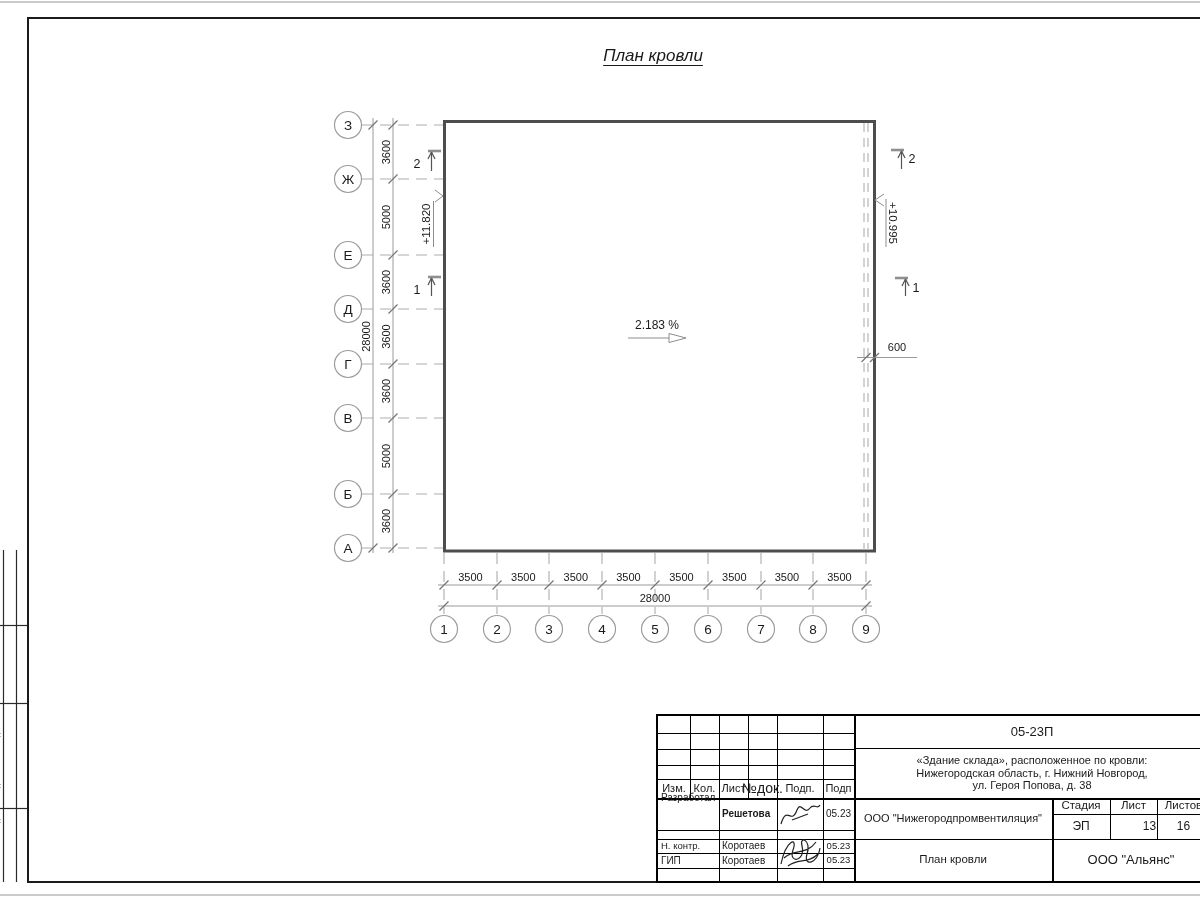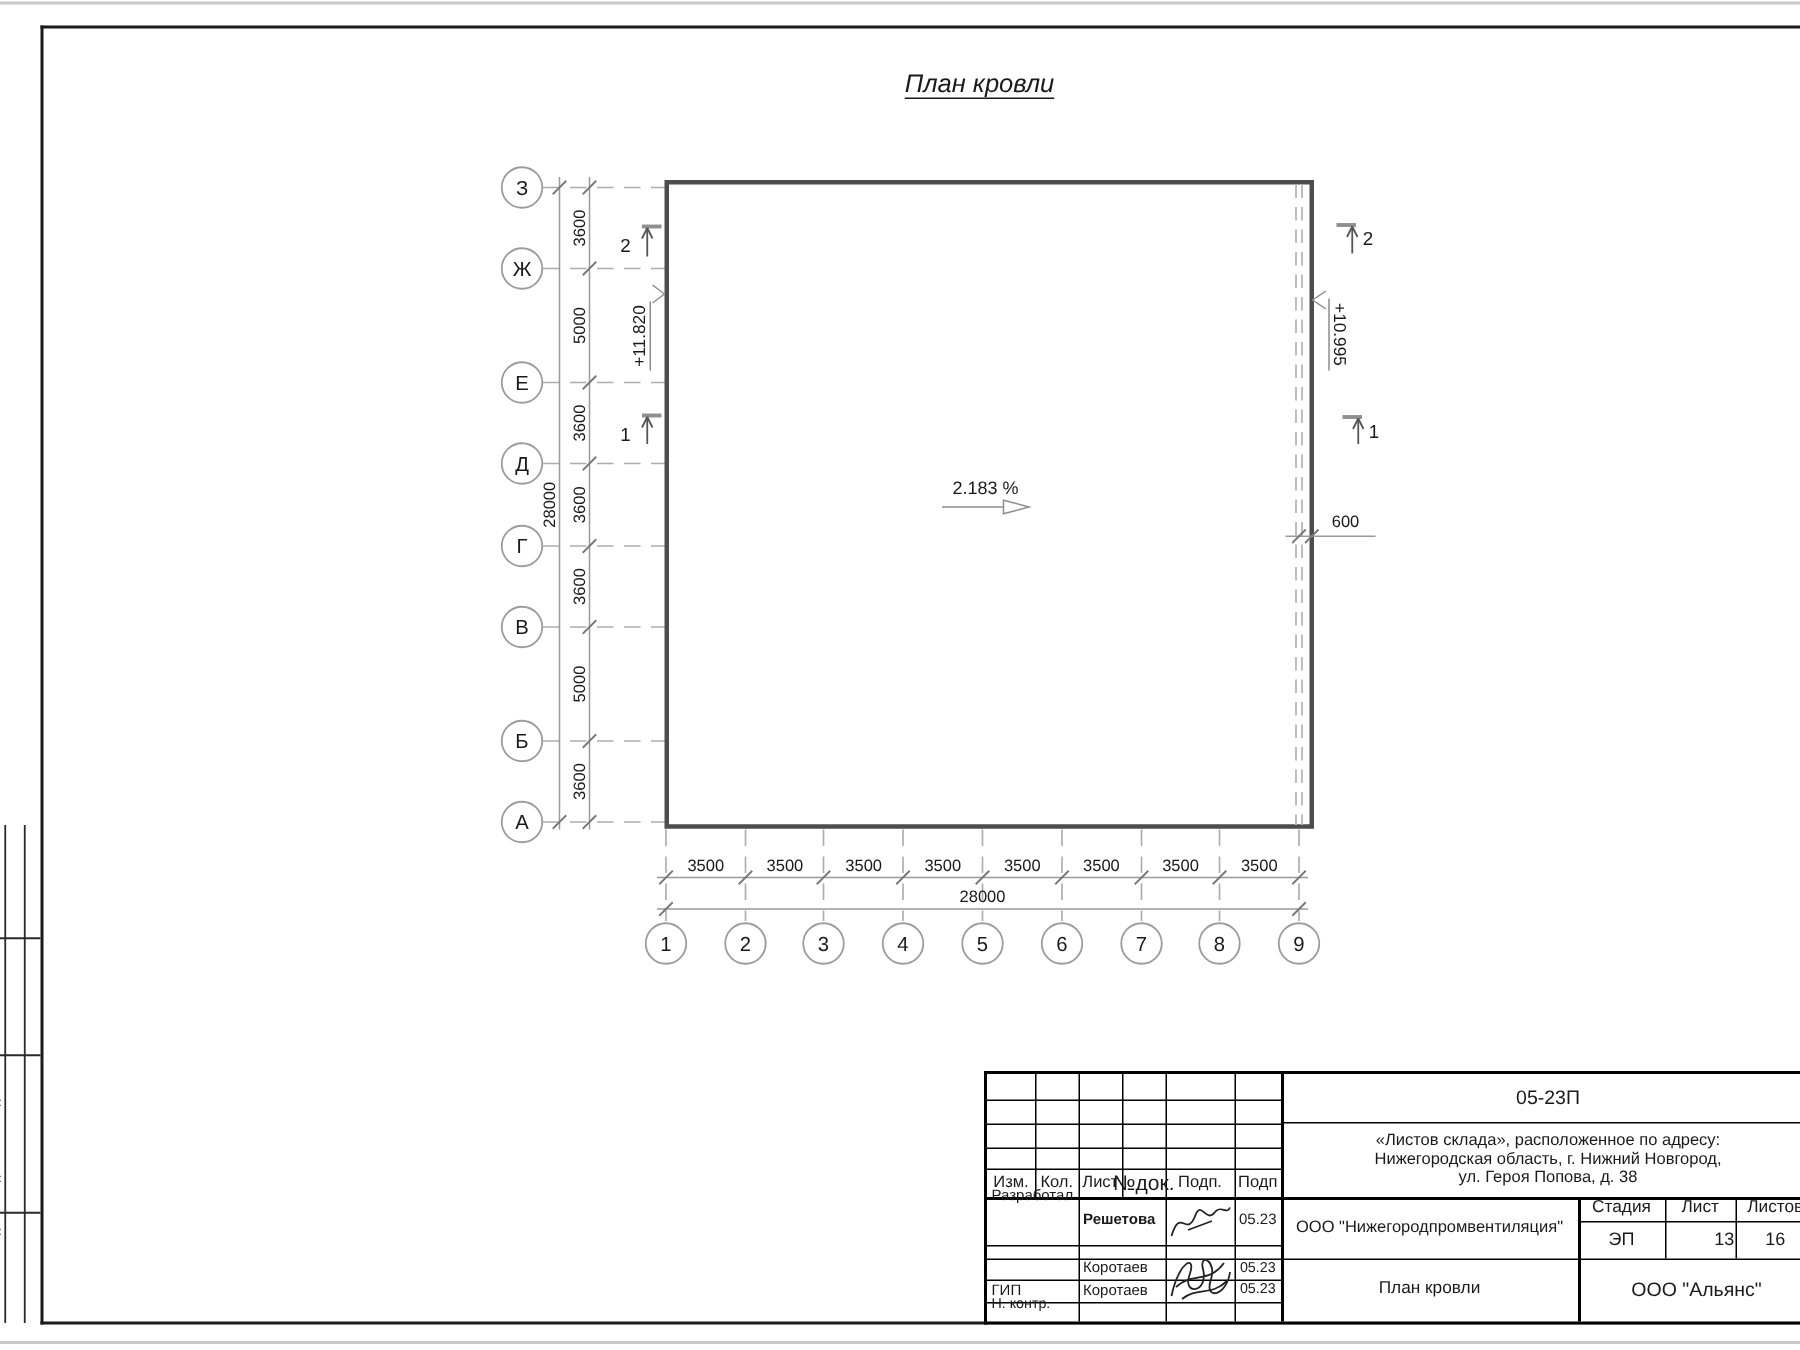--- a/index.html
+++ b/index.html
@@ -301,21 +301,21 @@
   <div class="cell f10 left-pad" style="left:0;top:66px;width:61px;height:32px;">
       <span>Разработал</span>
     </div>
   <div class="cell f10 left-pad" style="left:61px;top:82px;width:58px;height:32px;font-weight:bold;">
       <span>Решетова</span>
     </div>
   <div class="cell f10" style="left:165px;top:82px;width:31px;height:32px;">
       <span>05.23</span>
     </div>
 
-  <div class="cell f95 left-pad" style="left:0;top:123px;width:61px;height:14px;margin-top:24px;">
+  <div class="cell f95 left-pad" style="left:0;top:123px;width:61px;height:14px;">
       <span>Н. контр.</span>
     </div>
   <div class="cell f10 left-pad" style="left:61px;top:123px;width:58px;height:14px;">
       <span>Коротаев</span>
     </div>
   <div class="cell f95" style="left:165px;top:123px;width:31px;height:14px;">
       <span>05.23</span>
     </div>
 
   <div class="cell f10 left-pad" style="left:0;top:137px;width:61px;height:15px;">
@@ -333,21 +333,21 @@
   </svg>
   <svg class="sig" style="left:118px;top:118px;" width="48" height="36" viewBox="0 0 48 36">
     <path d="M5 30 C10 6 22 2 17 16 C12 30 30 28 26 12 C23 1 36 6 31 20 C27 33 42 30 44 14 M8 24 C18 14 30 22 40 8 M12 32 C22 24 32 30 42 20"></path>
   </svg>
 
   <div class="cell f13" style="left:196px;top:0;width:356px;height:32px;">
       <span>05-23П</span>
     </div>
 
   <div class="cell f11" style="left:196px;top:32px;width:356px;height:50px;flex-direction:column;">
-    <span>«Листов склада», расположенное по адресу:</span>
+    <span>«Здание склада», расположенное по кровли:</span>
     <span>Нижегородская область, г. Нижний Новгород,</span>
     <span>ул. Героя Попова, д. 38</span>
   </div>
 
   <div class="cell f11" style="left:196px;top:82px;width:198px;height:41px;">
       <span>ООО "Нижегородпромвентиляция"</span>
     </div>
   <div class="cell f115" style="left:196px;top:123px;width:198px;height:42px;">
       <span>План кровли</span>
     </div>

